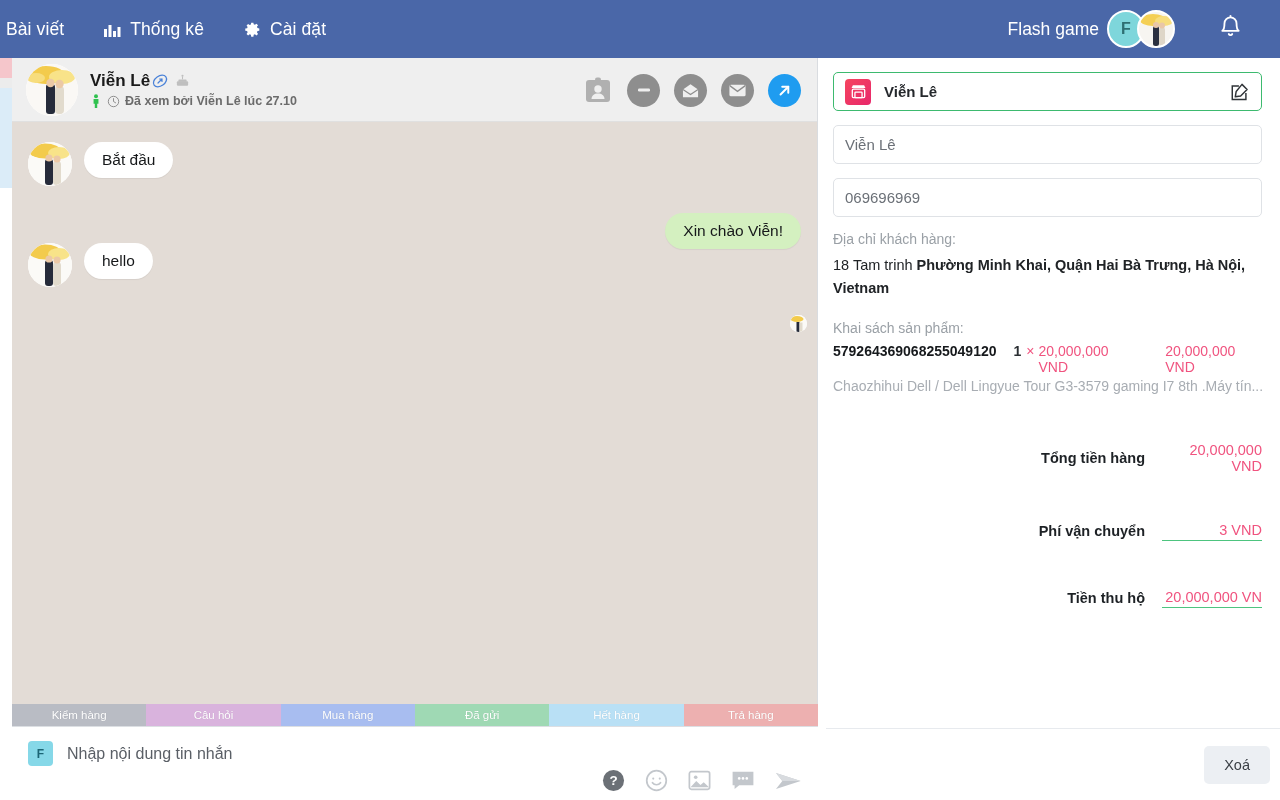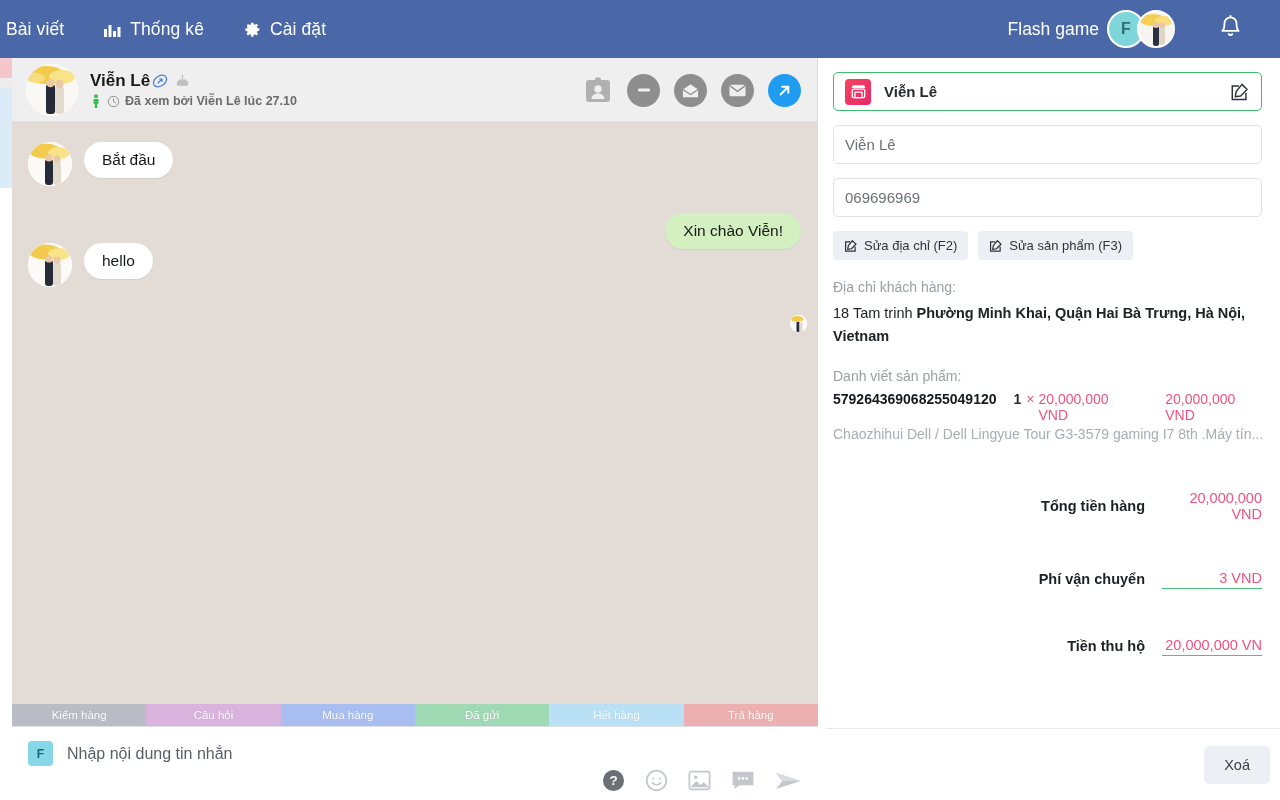--- a/index.html
+++ b/index.html
@@ -513,48 +513,27 @@
   </div>
 
   <div class="field">
     <span class="field-plain">Viễn Lê</span>
   </div>
 
   <div class="field">
     <span class="field-plain">069696969</span>
   </div>
 
-  <div class="btn-row">
-    <button class="sm-btn">
-      <span style="display:flex;">
-        <svg width="14" height="14" viewBox="0 0 22 22" fill="none" stroke="#2f3337" stroke-width="1.9">
-          <path d="M17.5 12v7.2H2.5V4.5h7.3"></path>
-          <path d="M13.2 2.6l5.6 5.6-7.1 7.1-5.9 1 1-5.9z" stroke-linejoin="round"></path>
-        </svg>
-      </span>
-      <span>Sửa địa chỉ (F2)</span>
-    </button>
-
-    <button class="sm-btn">
-      <span style="display:flex;">
-        <svg width="14" height="14" viewBox="0 0 22 22" fill="none" stroke="#2f3337" stroke-width="1.9">
-          <path d="M17.5 12v7.2H2.5V4.5h7.3"></path>
-          <path d="M13.2 2.6l5.6 5.6-7.1 7.1-5.9 1 1-5.9z" stroke-linejoin="round"></path>
-        </svg>
-      </span>
-      <span>Sửa sản phẩm (F3)</span>
-    </button>
-  </div>
 
   <div class="sec-label">Địa chỉ khách hàng:</div>
   <div class="addr">
     <span>18 Tam trinh </span><b>Phường Minh Khai, Quận Hai Bà Trưng, Hà Nội, Vietnam</b>
   </div>
 
-  <div class="sec-label">Danh viết sản phẩm:</div>
+  <div class="sec-label">Khai sách sản phẩm:</div>
 
   <div>
     <div class="prod-line">
       <span class="prod-id">579264369068255049120</span>
       <span class="prod-qty">1</span>
       <span class="pink" style="margin-left:5px;font-size:14px;">×</span>
       <span class="pink" style="margin-left:4px;font-size:14px;">20,000,000 VND</span>
       <span class="prod-total">20,000,000 VND</span>
     </div>
     <div class="prod-desc">Chaozhihui Dell / Dell Lingyue Tour G3-3579 gaming I7 8th .Máy tín...</div>

